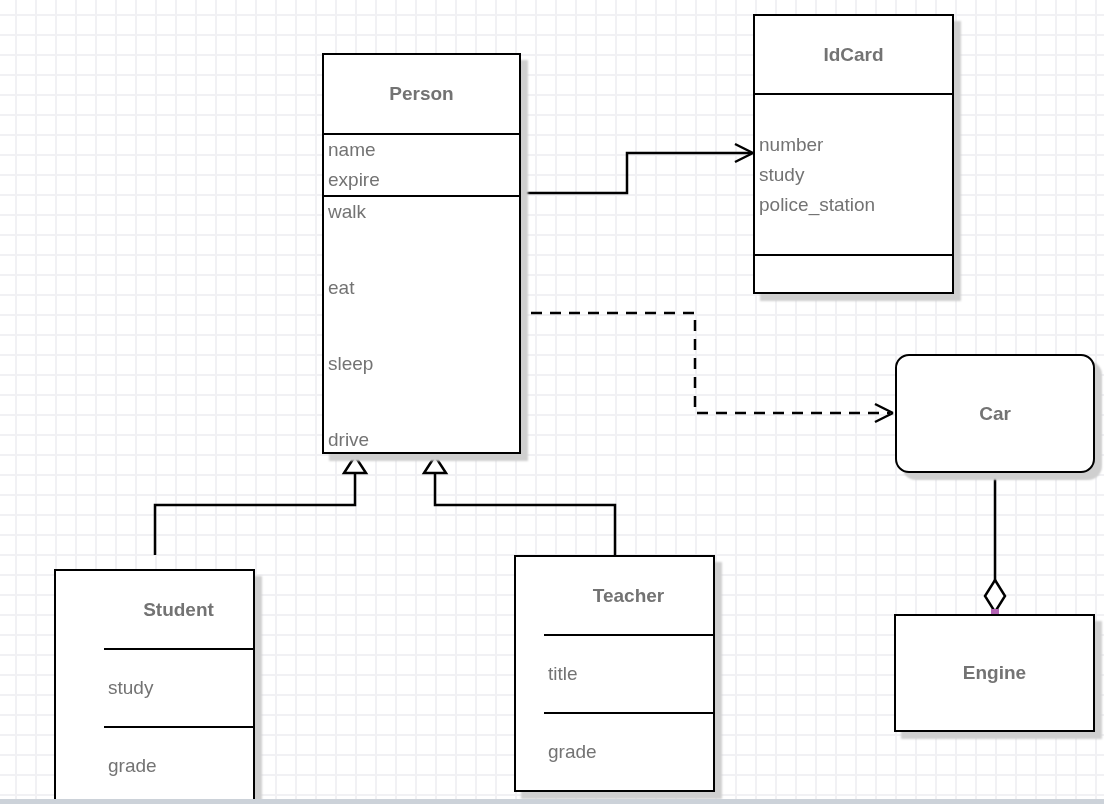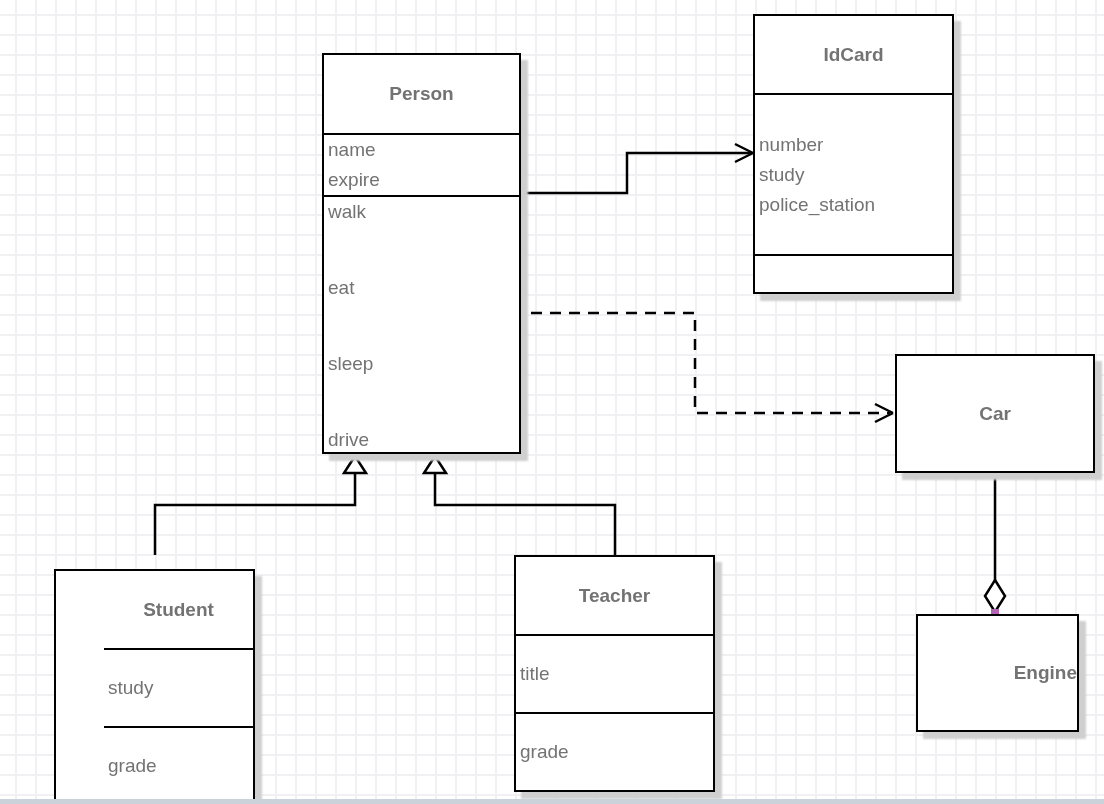--- a/index.html
+++ b/index.html
@@ -134,32 +134,32 @@
   <div class="uml-class" style="left:54px; top:569px; width:201px; height:237px;padding-left:48px;">
     <div class="uml-title" style="height:77px">Student</div>
     <div class="uml-comp fill">
       <div>study</div>
     </div>
     <div class="uml-comp" style="height:78px">
       <div>grade</div>
     </div>
   </div>
 
-  <div class="uml-class" style="left:514px; top:555px; width:201px; height:237px;">
+  <div class="uml-class" style="left:514px; top:555px; width:201px; height:237px;padding-left:28px;">
     <div class="uml-title" style="height:77px">Teacher</div>
     <div class="uml-comp" style="height:78px">
       <div>title</div>
     </div>
     <div class="uml-comp fill">
       <div>grade</div>
     </div>
   </div>
 
-  <div class="uml-class" style="left:895px; top:354px; width:200px; height:119px;">
+  <div class="uml-class" style="left:895px; top:354px; width:200px; height:119px;border-radius:14px;">
     <div class="uml-title fill">Car</div>
   </div>
 
-  <div class="uml-class" style="left:916px; top:614px; width:163px; height:118px;align-items:flex-end;">
+  <div class="uml-class" style="left:894px; top:614px; width:201px; height:118px;">
     <div class="uml-title fill">Engine</div>
   </div>
 
   <div id="bottom-edge"></div>
 </div>
 
 </body></html>

